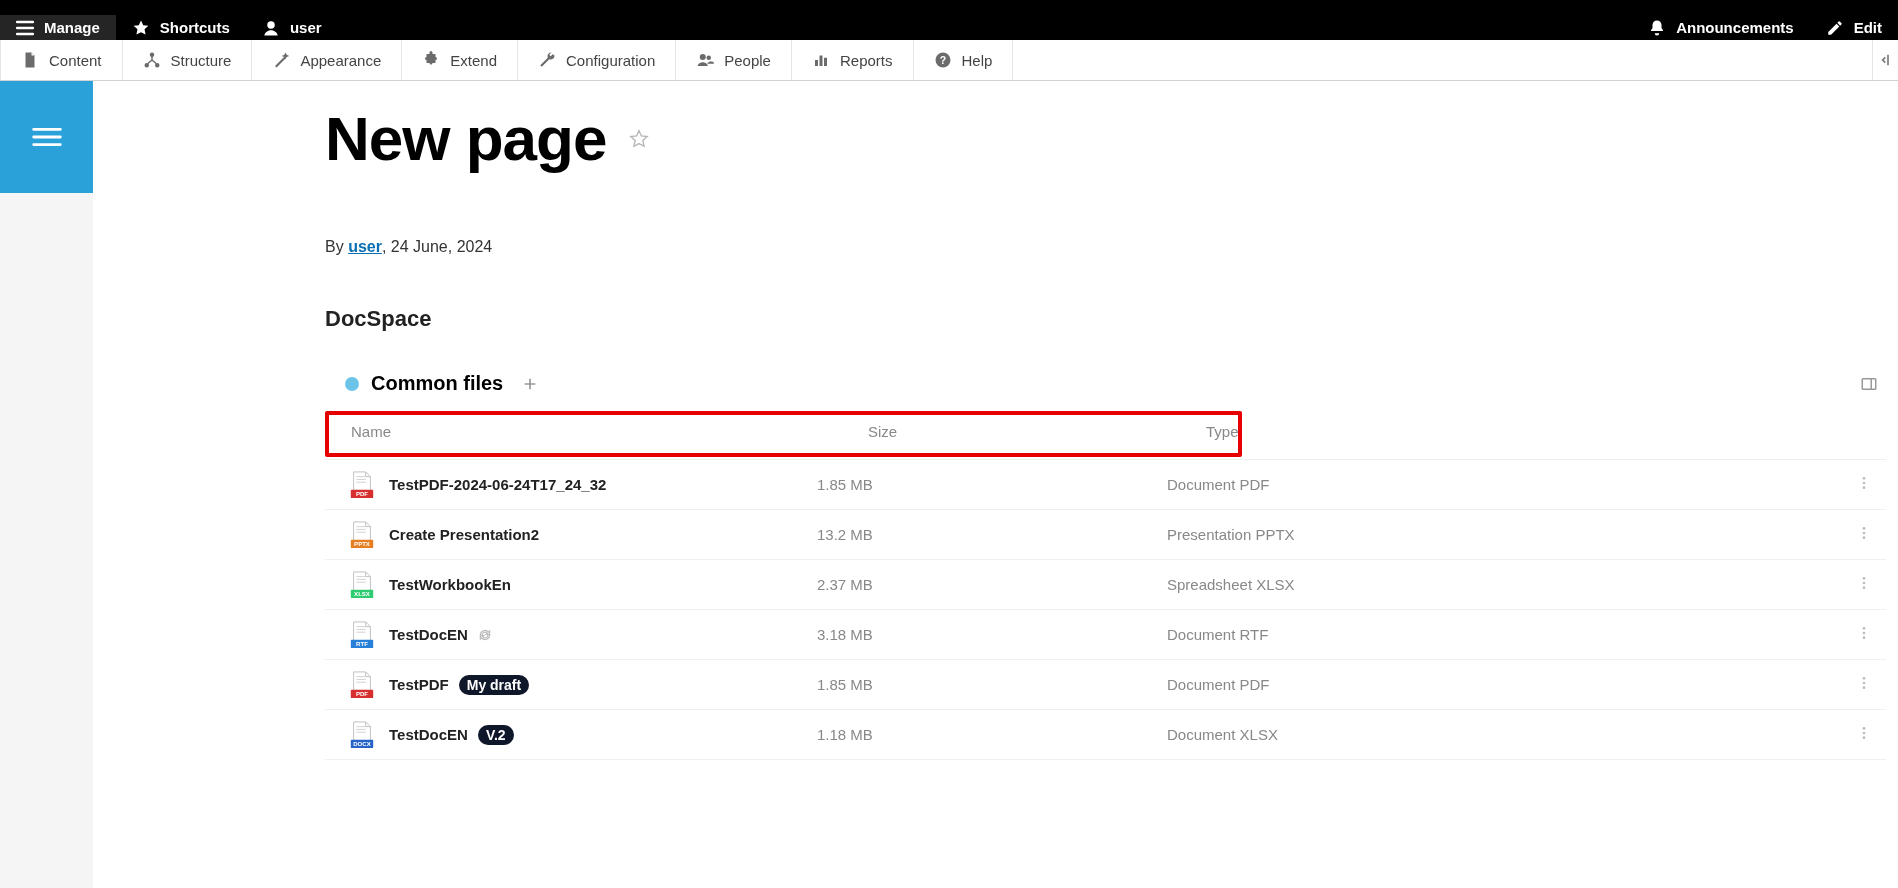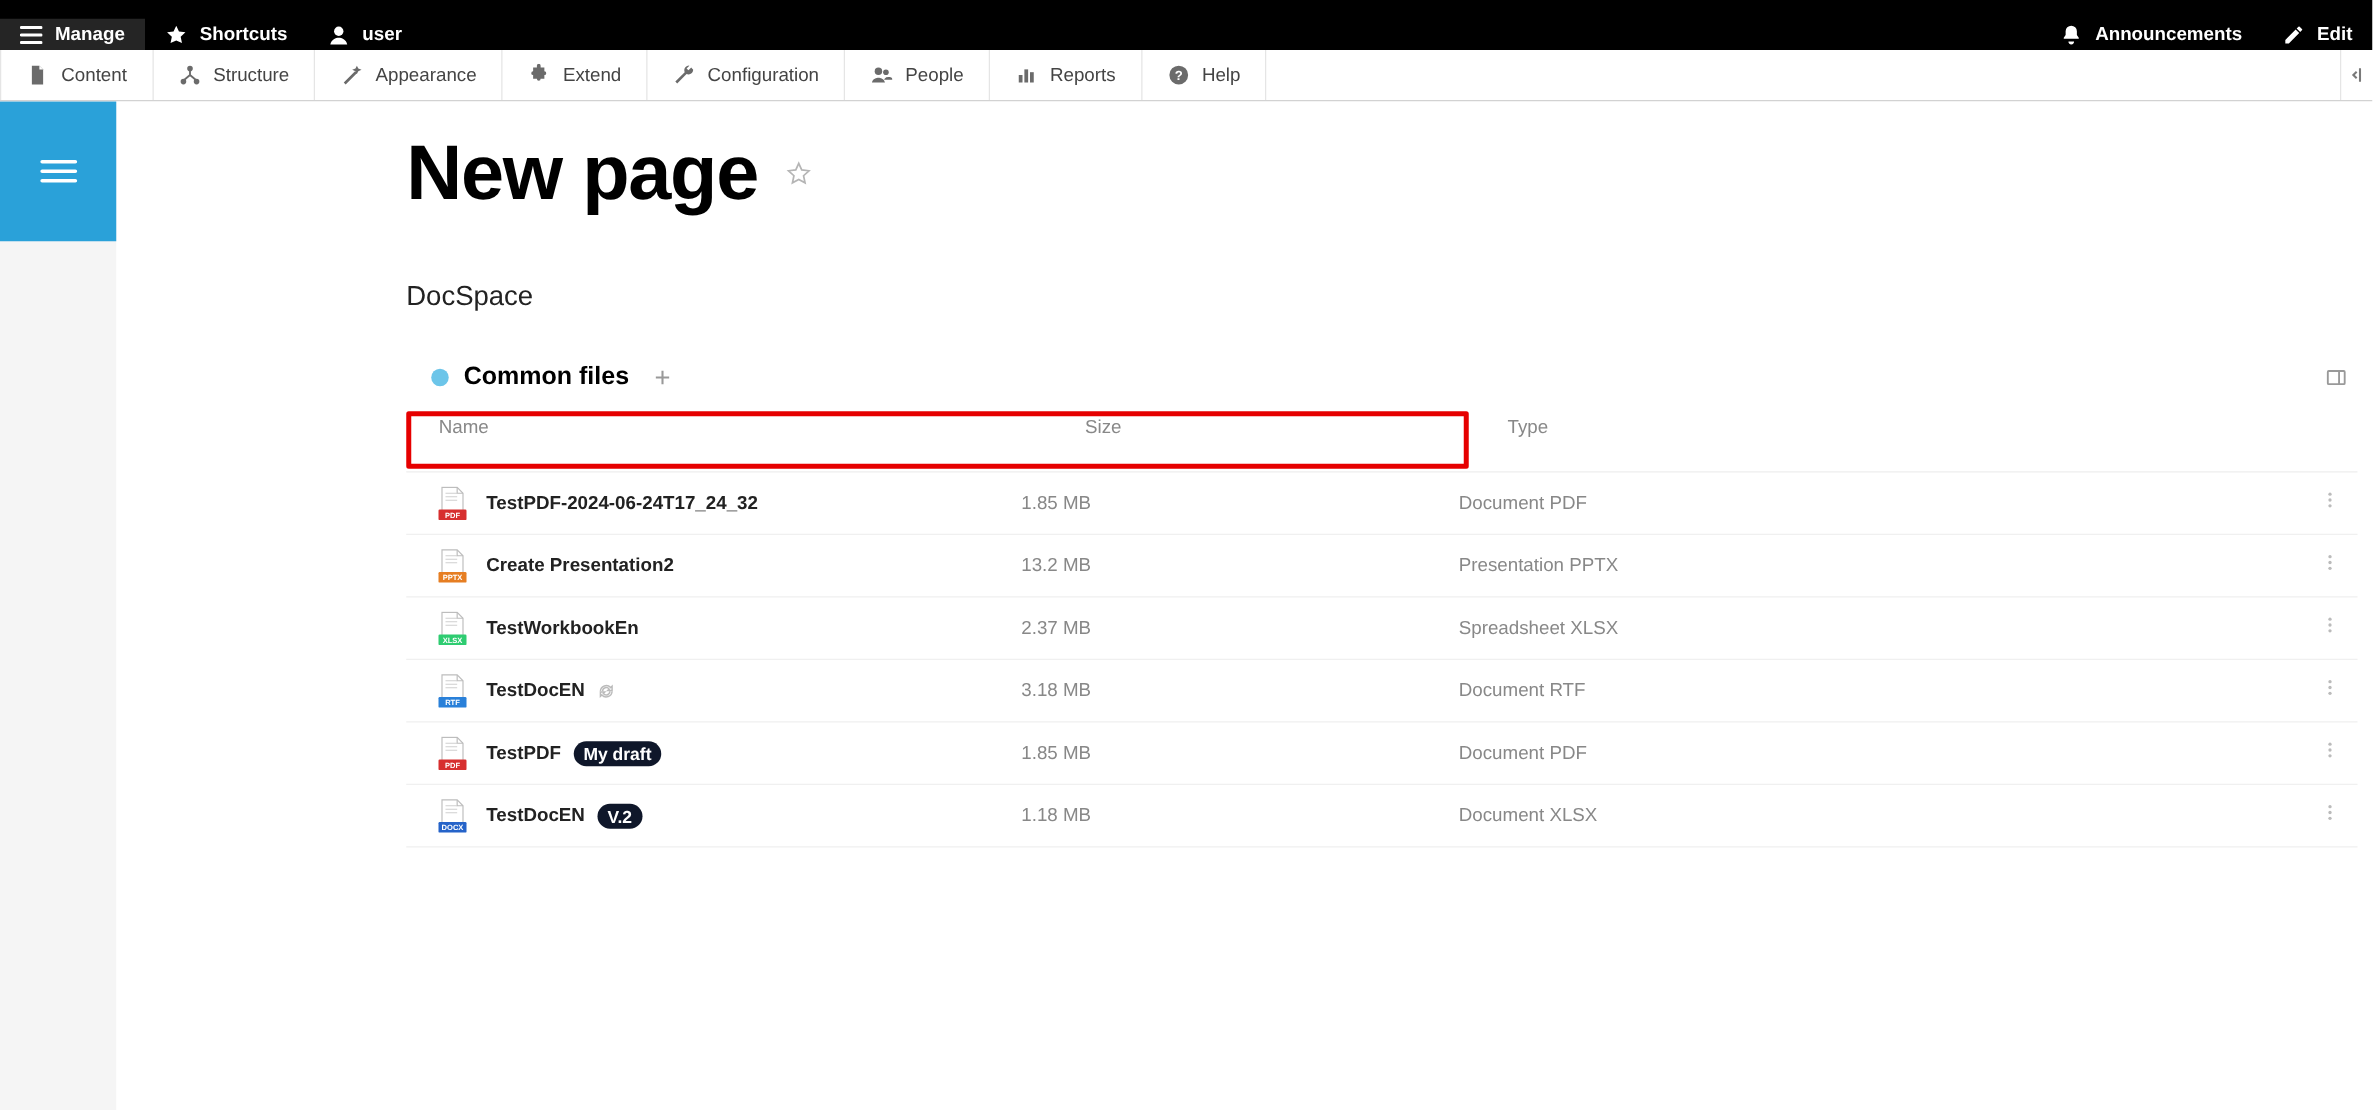--- a/index.html
+++ b/index.html
@@ -23,31 +23,31 @@
   .content { flex:1; padding:0; overflow:hidden; }
   .content-inner { padding-left:232px; padding-right:12px; padding-top:22px; }
   
   .page-title-row { display:flex; align-items:center; gap:22px; }
   .page-title { font-size:62px; font-weight:800; letter-spacing:-1px; color:#000; }
   .star-icon { width:22px; height:22px; display:flex; align-items:center; justify-content:center; cursor:pointer; }
   
   .byline { margin-top:64px; font-size:16px; color:#333; }
   .byline a { color:#0a6eb4; font-weight:700; text-decoration:underline; }
   
-  .section-h { margin-top:50px; font-size:22px; font-weight:400; color:#222; }
+  .section-h { margin-top:50px; font-size:22px; font-weight:700; color:#222; }
   
   .docspace { margin-top:40px; }
   .ds-header { display:flex; align-items:center; gap:12px; padding-left:20px; }
   .ds-dot { width:14px; height:14px; border-radius:50%; background:#6cc5e9; }
   .ds-title { font-size:20px; font-weight:800; color:#000; }
   .ds-plus { width:18px; height:18px; display:flex; align-items:center; justify-content:center; color:#888; cursor:pointer; margin-left:6px; }
   .ds-spacer { flex:1; }
   .ds-panel-icon { width:18px; height:18px; color:#888; margin-right:8px; cursor:pointer; }
   
-  .thead { display:flex; align-items:flex-start; height:46px; border:4px solid #e60000; border-radius:2px; margin-top:16px; padding:0 10px 13px 22px; width:850px;}
+  .thead { display:flex; align-items:flex-end; height:46px; border:4px solid #e60000; border-radius:2px; margin-top:16px; padding:0 10px 13px 22px; width:917px;}
   .th { color:#888; font-size:15px; }
   .th.name { flex:0 0 470px; }
   .sep { width:1px; height:20px; background:#ccc; margin:0 12px 0 0; }
   .th.size { flex:0 0 326px;margin-left:35px; }
   .th.type { flex:1; }
   
   .filelist { border-top:1px solid #eee; margin-top:2px; }
   .frow { display:flex; align-items:center; height:50px; border-bottom:1px solid #f0f0f0; padding-left:24px; padding-right:8px; }
   .ficon { width:26px; height:28px; margin-right:14px; flex-shrink:0; }
   .fname-col { flex:0 0 428px; display:flex; align-items:center; gap:10px; }
@@ -205,20 +205,23 @@
 
       <div class="page-title-row">
         <h1 class="page-title">New page</h1>
         <span class="star-icon">
           <svg viewBox="0 0 24 24" fill="none" stroke="#b5b5b5" stroke-width="1.5">
               <path d="M12 3l2.6 5.7 6.3.7-4.7 4.3 1.3 6.2L12 17l-5.5 2.9 1.3-6.2L3.1 9.4l6.3-.7z"></path>
             </svg>
         </span>
       </div>
 
+      <div class="byline">
+        <span>By </span><a href="#">user</a><span>, </span><span>24 June, 2024</span>
+      </div>
 
       <h2 class="section-h">DocSpace</h2>
 
       <div class="docspace">
         <div class="ds-header">
           <span class="ds-dot"></span>
           <span class="ds-title">Common files</span>
           <span class="ds-plus">
             <svg viewBox="0 0 24 24" width="16" height="16" stroke="#999" stroke-width="2.5">
                 <path d="M12 4v16M4 12h16"></path>

